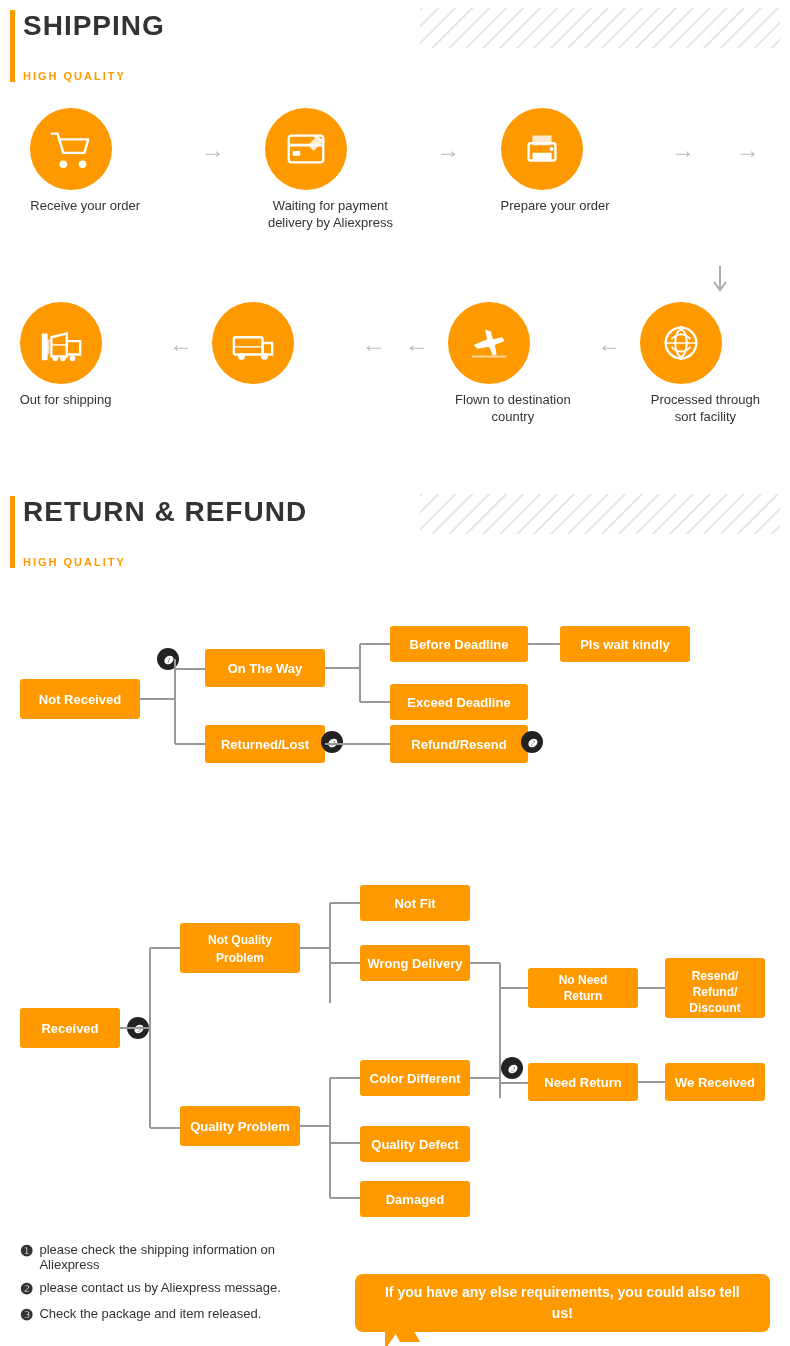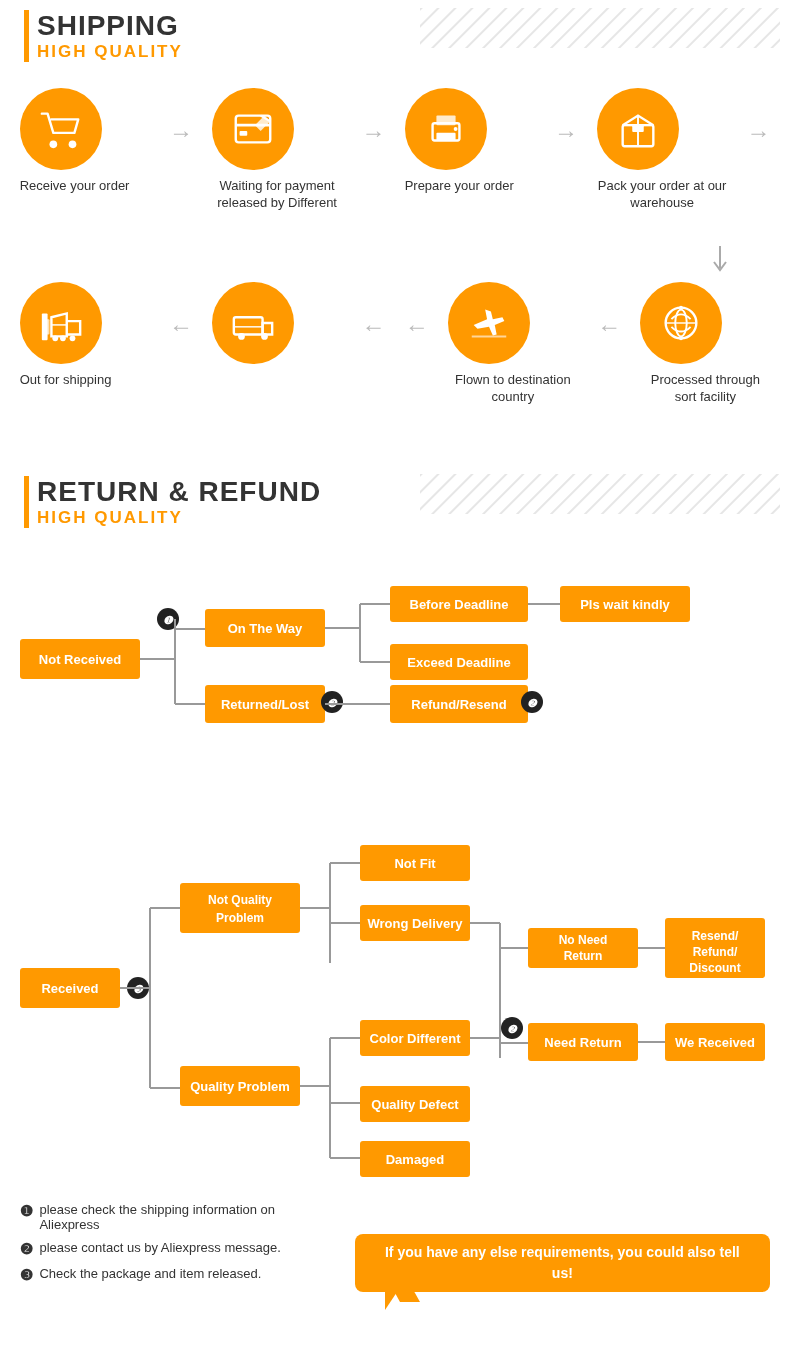--- a/index.html
+++ b/index.html
@@ -8,42 +8,43 @@
       background: #fff;
       width: 790px;
       min-height: 1346px;
       overflow-x: hidden;
     }
 
     
     .section-header {
       display: flex;
       align-items: center;
-      padding: 10px 10px 6px 24px;
+      padding: 10px 10px 6px 10px;
       position: relative;
     }
     .section-header-bar {
       width: 5px;
       background: #f90;
       margin-right: 8px;
       align-self: stretch;
       min-height: 40px;
     }
     .section-header-text h1 {
       font-size: 28px;
       font-weight: 900;
       color: #333;
       letter-spacing: 1px;
       text-transform: uppercase;
     }
     .section-header-text .sub {
-      font-size: 17px;
+      font-size: 11px;
       color: #f90;
       font-weight: bold;
       letter-spacing: 2px;
+      margin-top: 28px;
     }
     .hatch-pattern {
       position: absolute;
       right: 10px;
       top: 8px;
       width: 360px;
       height: 40px;
       overflow: hidden;
     }
     .hatch-pattern svg {
@@ -206,49 +207,37 @@
       <div class="flow-item">
         <div class="flow-circle">
           <svg viewBox="0 0 48 48" xmlns="http://www.w3.org/2000/svg">
             <rect x="6" y="10" width="36" height="28" rx="3" fill="none" stroke="white" stroke-width="2.5"></rect>
             <line x1="6" y1="20" x2="42" y2="20" stroke="white" stroke-width="3"></line>
             <rect x="10" y="26" width="8" height="5" rx="1" fill="white"></rect>
             <path d="M26 20 L36 10 L42 16 L32 26 Z" fill="white" opacity="0.8"></path>
             <line x1="32" y1="10" x2="42" y2="16" stroke="white" stroke-width="2"></line>
           </svg>
         </div>
-        <span class="flow-label">Waiting for payment released by Different</span>
+        <span class="flow-label">Waiting for payment delivery by Aliexpress</span>
       </div>
       <div class="flow-arrow arrow-right"></div>
 
       <div class="flow-item">
         <div class="flow-circle">
           <svg viewBox="0 0 48 48" xmlns="http://www.w3.org/2000/svg">
             <rect x="10" y="18" width="28" height="18" rx="2" fill="none" stroke="white" stroke-width="2.5"></rect>
             <rect x="14" y="10" width="20" height="10" rx="1" fill="white" opacity="0.8"></rect>
             <rect x="14" y="28" width="20" height="8" rx="1" fill="white"></rect>
             <circle cx="34" cy="24" r="2" fill="white"></circle>
           </svg>
         </div>
         <span class="flow-label">Prepare your order</span>
       </div>
       <div class="flow-arrow arrow-right"></div>
 
-      <div class="flow-item">
-        <div class="flow-circle">
-          <svg viewBox="0 0 48 48" xmlns="http://www.w3.org/2000/svg">
-            <rect x="8" y="20" width="32" height="22" rx="2" fill="none" stroke="white" stroke-width="2.5"></rect>
-            <path d="M8 20 L24 10 L40 20" fill="none" stroke="white" stroke-width="2.5"></path>
-            <line x1="24" y1="10" x2="24" y2="42" stroke="white" stroke-width="2"></line>
-            <line x1="8" y1="20" x2="40" y2="20" stroke="white" stroke-width="2"></line>
-            <rect x="18" y="20" width="12" height="7" rx="1" fill="white"></rect>
-          </svg>
-        </div>
-        <span class="flow-label">Pack your order at our warehouse</span>
-      </div>
       <div class="flow-arrow arrow-right"></div>
 
     </div>
 
     <div class="down-arrow-container">
       <div class="flow-arrow">
         <svg width="24" height="30" viewBox="0 0 24 30">
           <line x1="12" y1="0" x2="12" y2="22" stroke="#aaa" stroke-width="2"></line>
           <polyline points="6,16 12,24 18,16" fill="none" stroke="#aaa" stroke-width="2"></polyline>
         </svg>

